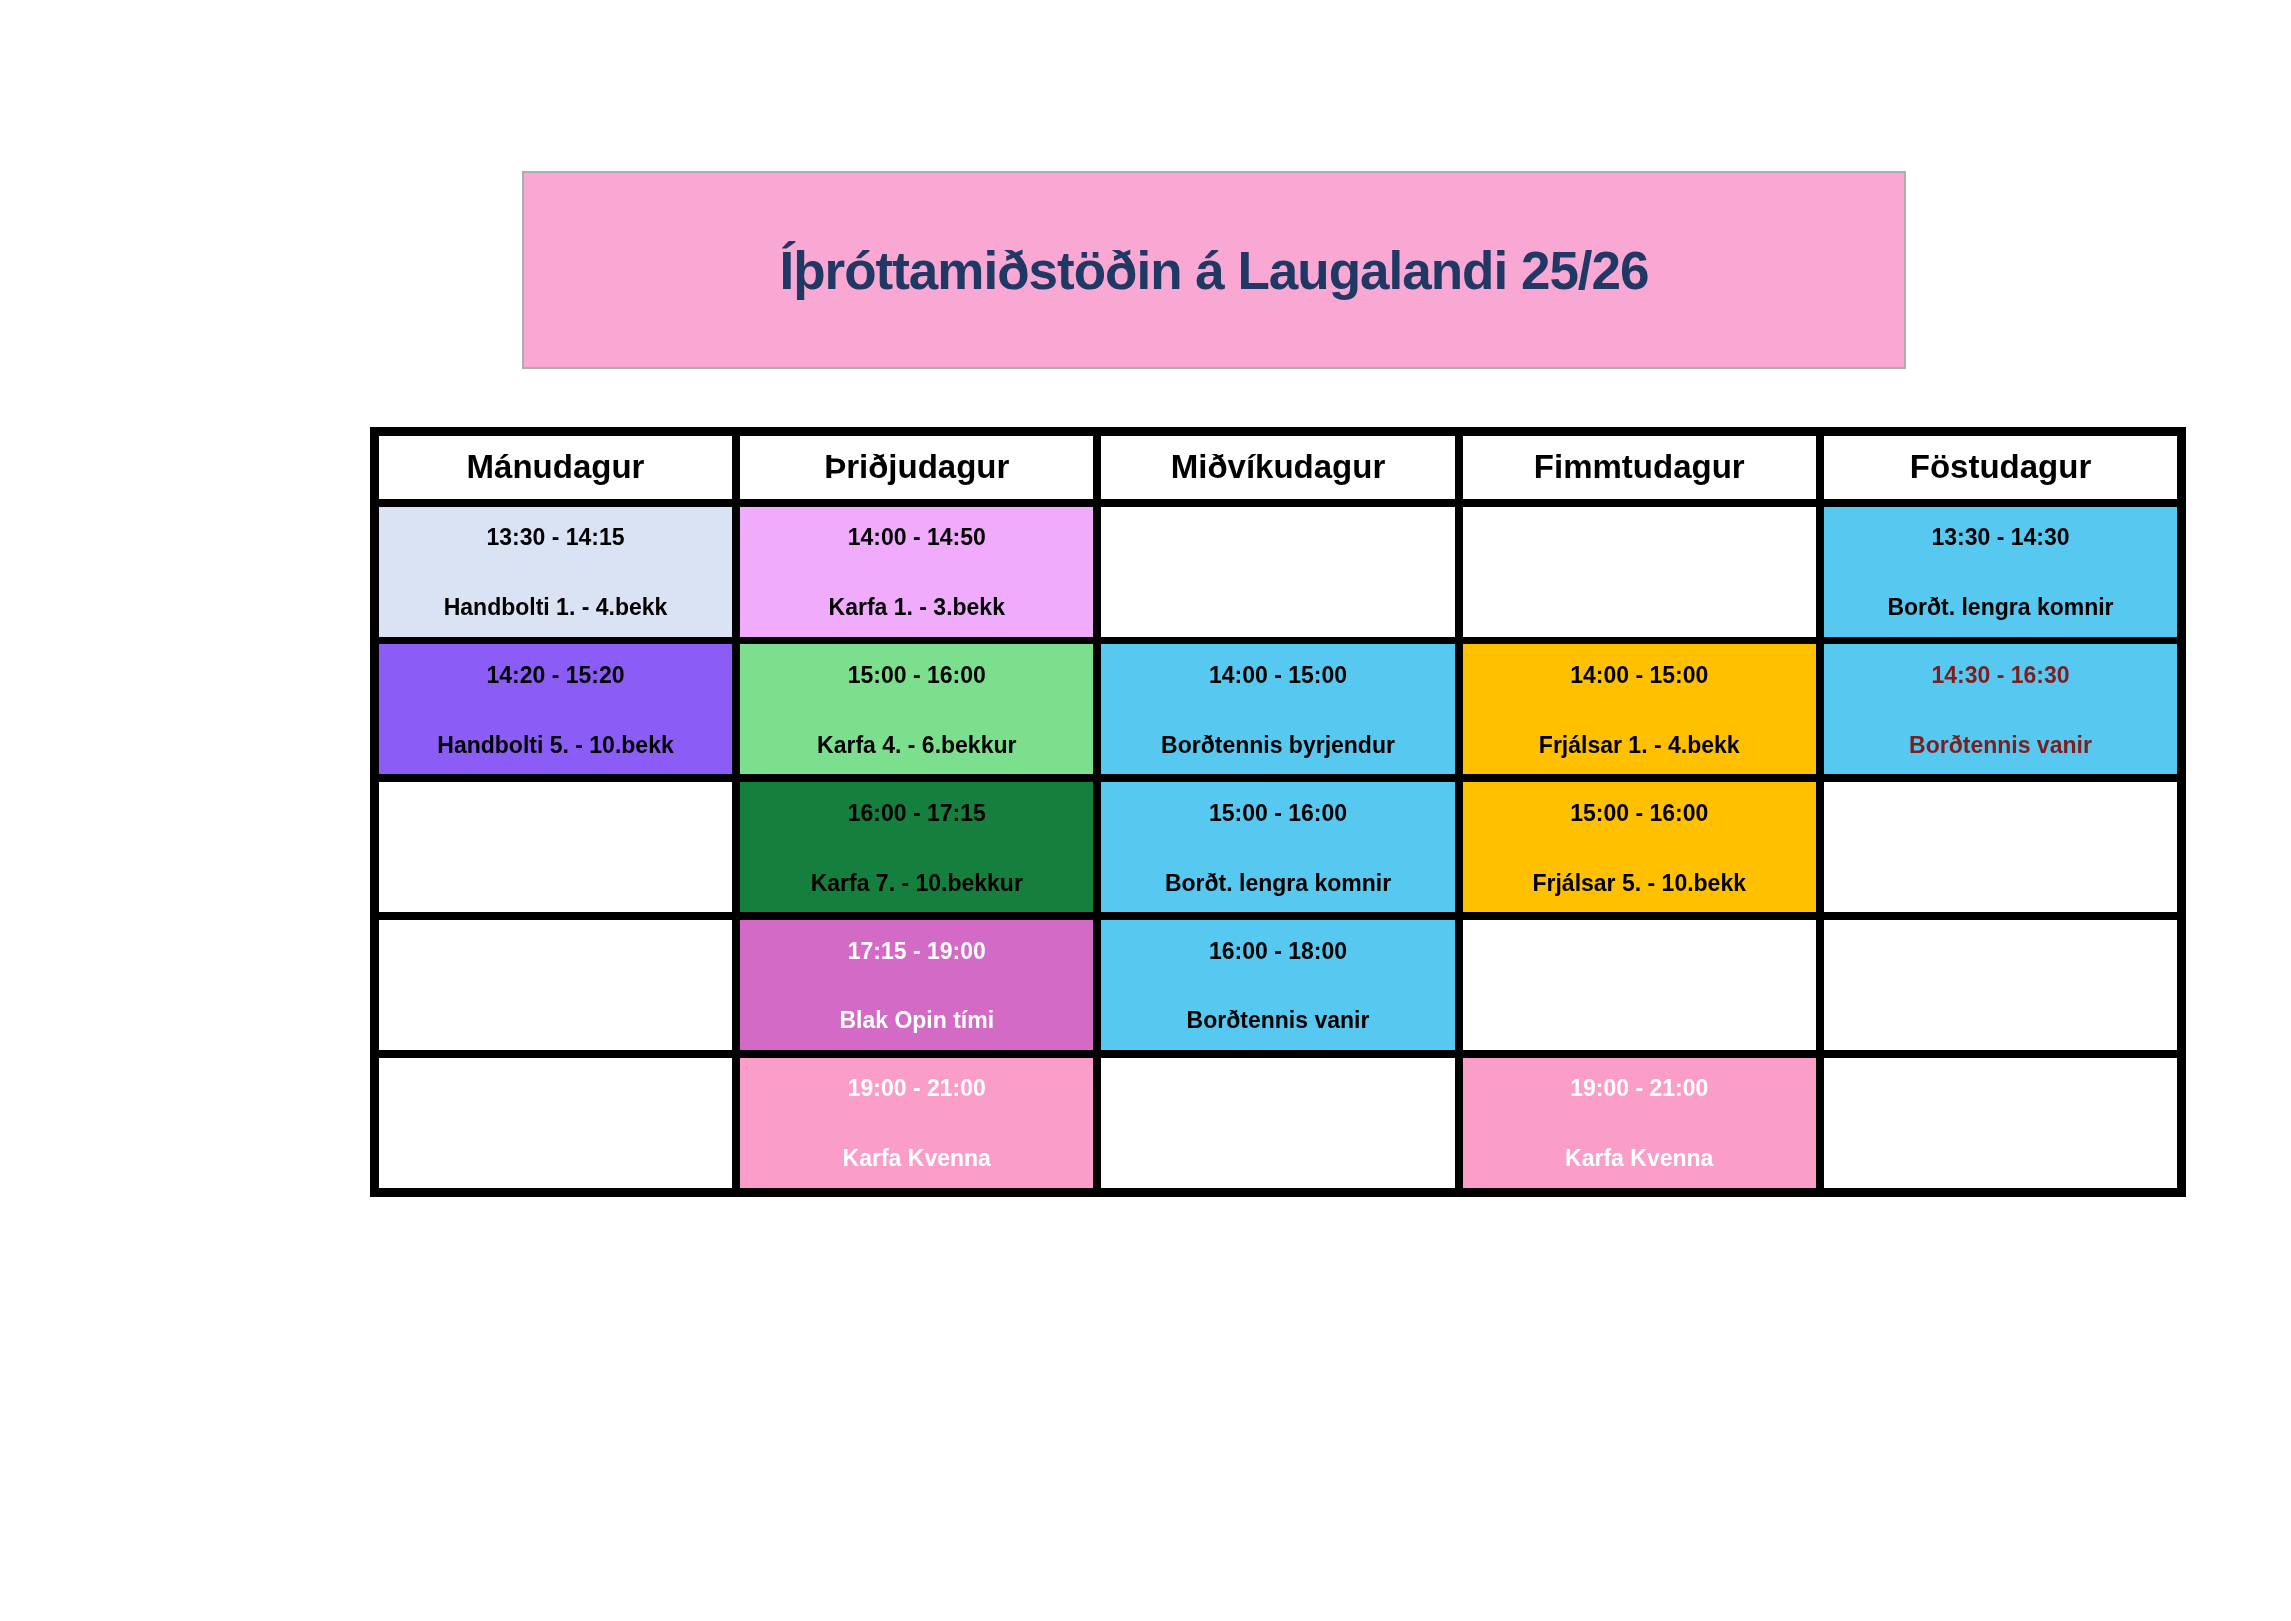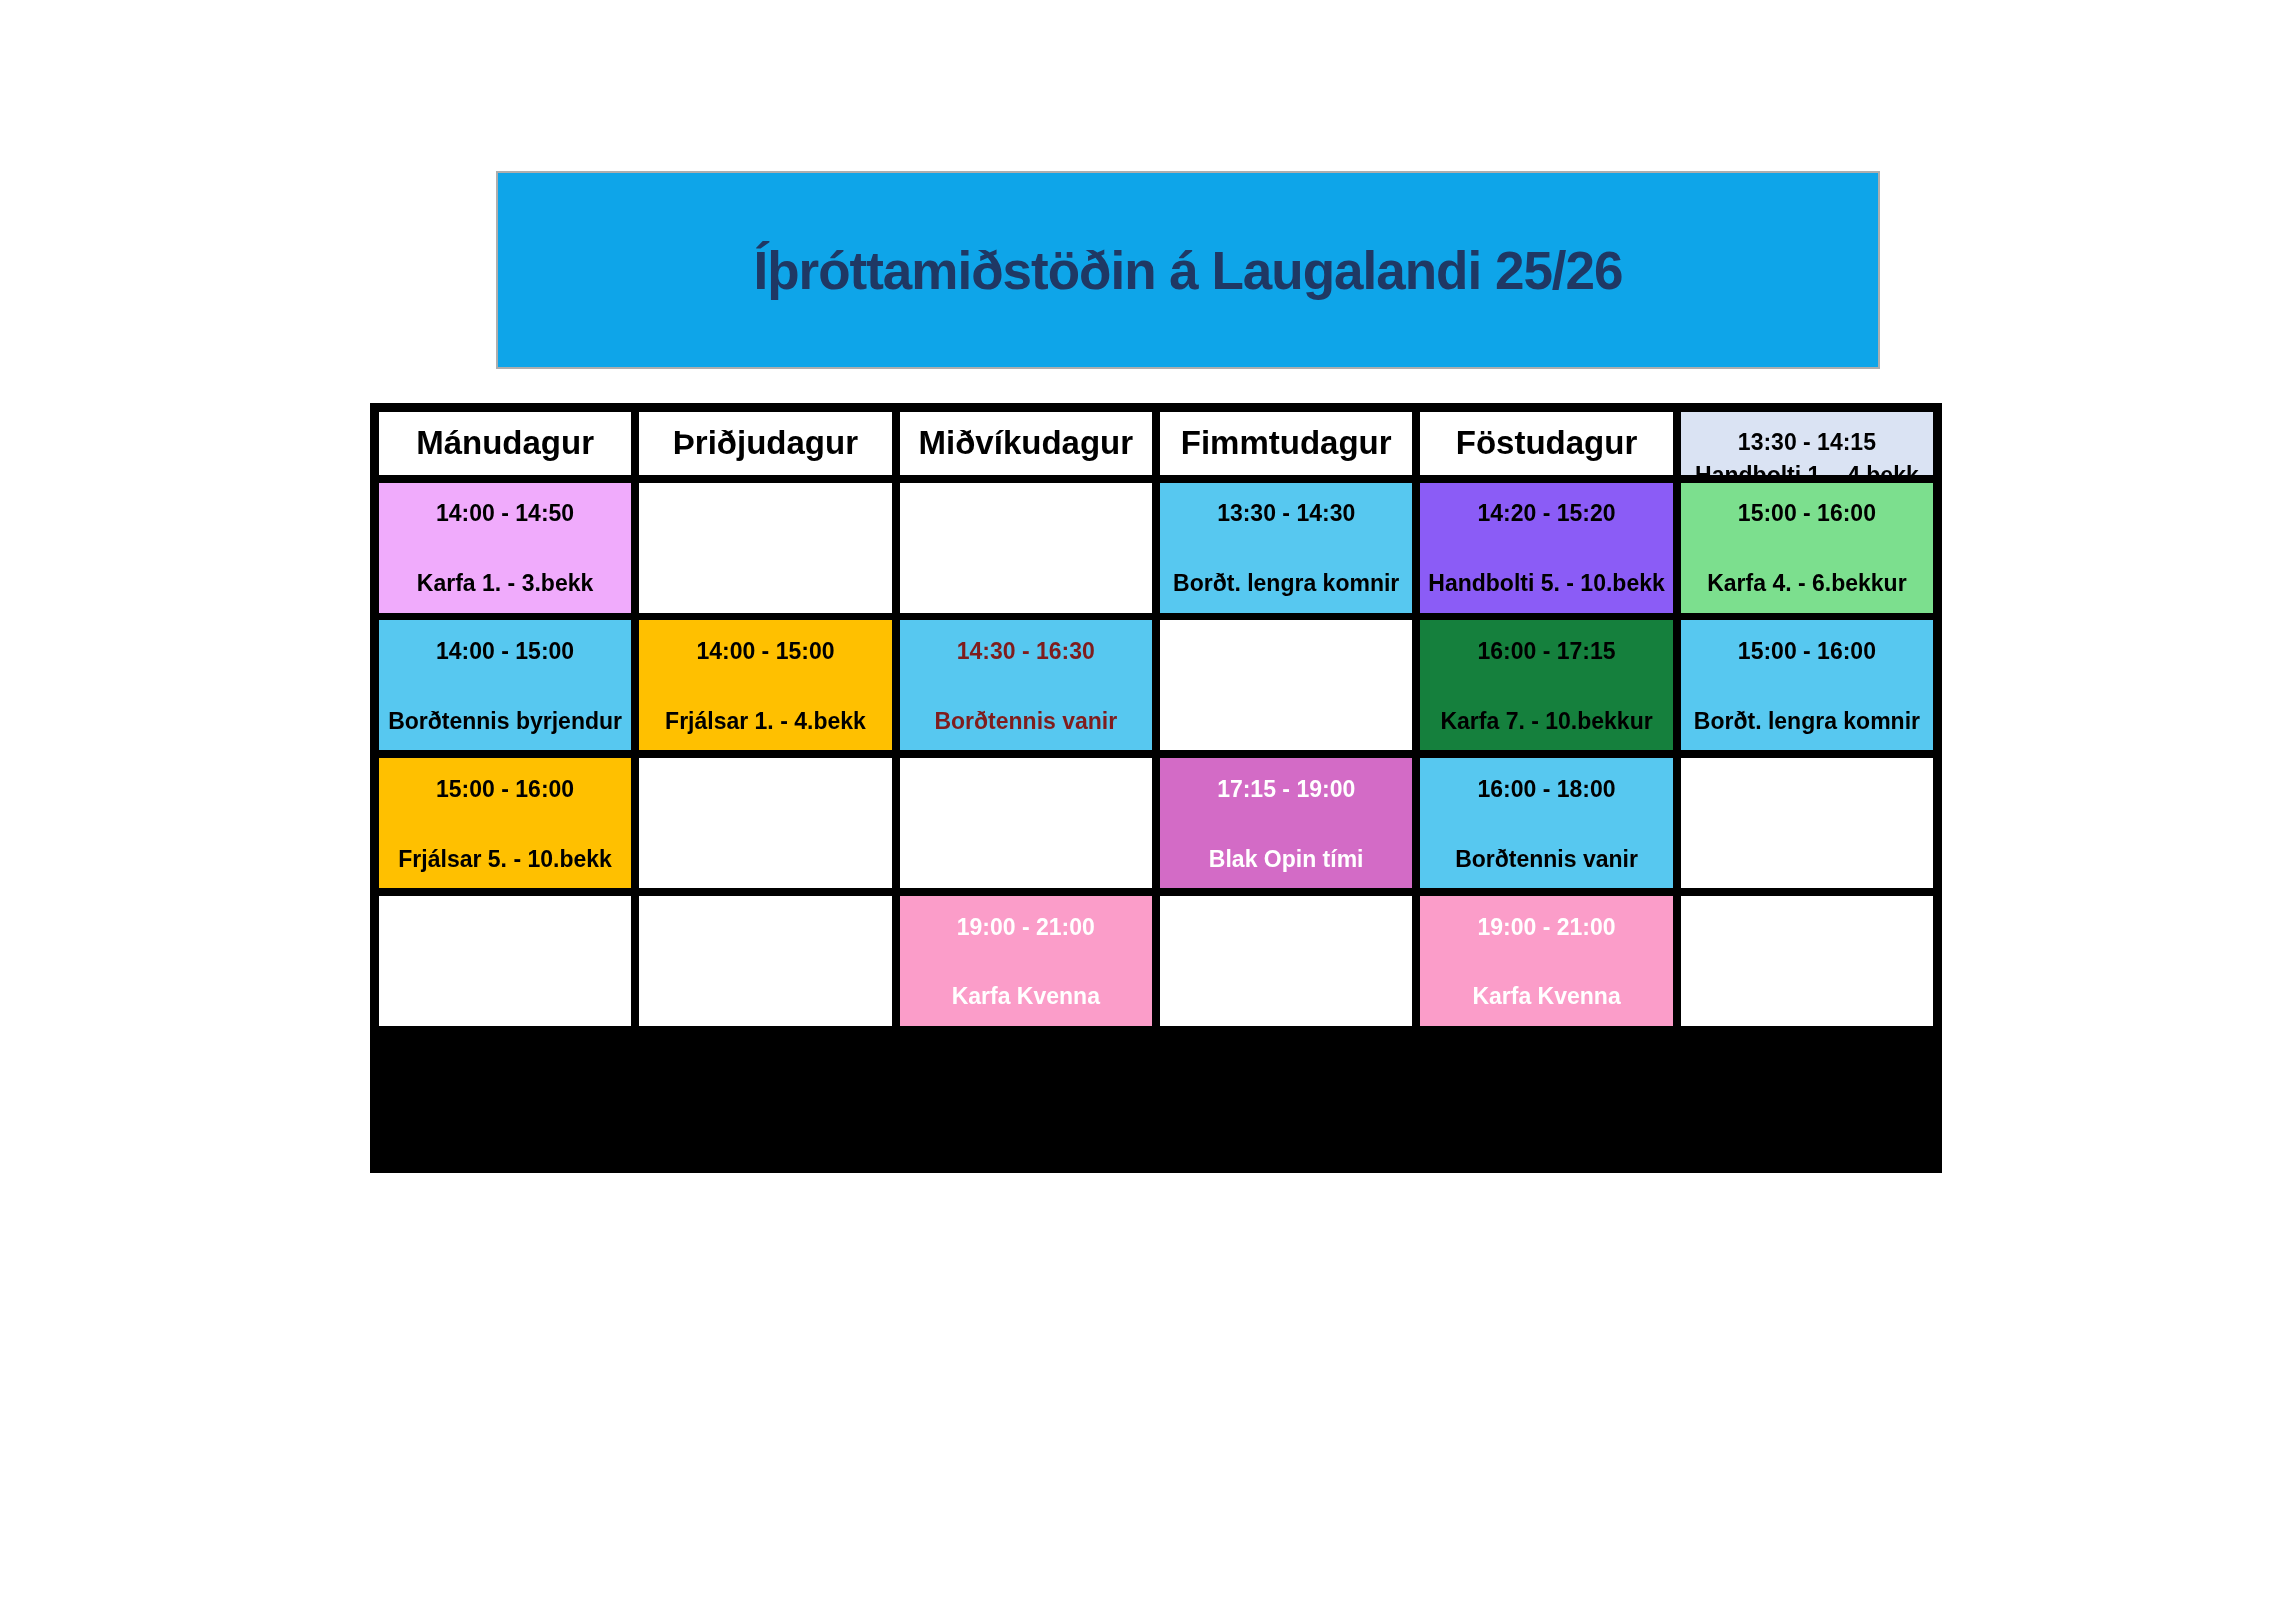--- a/index.html
+++ b/index.html
@@ -10,47 +10,47 @@
   }
   .page {
     position: relative;
     width: 2292px;
     height: 1621px;
     background: #ffffff;
     overflow: hidden;
   }
   .title-box {
     position: absolute;
-    left: 496px;
+    left: 522px;
     top: 171px;
     width: 1384px;
     height: 198px;
     box-sizing: border-box;
     border: 2.9px solid #aeaeae;
-    background: #0ea5e9;
+    background: #f9a8d4;
     display: flex;
     align-items: center;
     justify-content: center;
   }
   .title-text {
     font-size: 53px;
     font-weight: bold;
     letter-spacing: -1px;
     white-space: nowrap;
   }
   .schedule {
     position: absolute;
     left: 370px;
-    top: 403px;
-    width: 1572px;
+    top: 427px;
+    width: 1816px;
     box-sizing: border-box;
     background: #000000;
     padding: 8.8px;
     display: grid;
-    grid-template-columns: repeat(6, 1fr);
+    grid-template-columns: repeat(5, 1fr);
     grid-template-rows: 63px repeat(5, 130px);
     gap: 7.8px;
   }
   .day-header {
     background: #ffffff;
     display: flex;
     align-items: center;
     justify-content: center;
     font-size: 33px;
     font-weight: bold;

